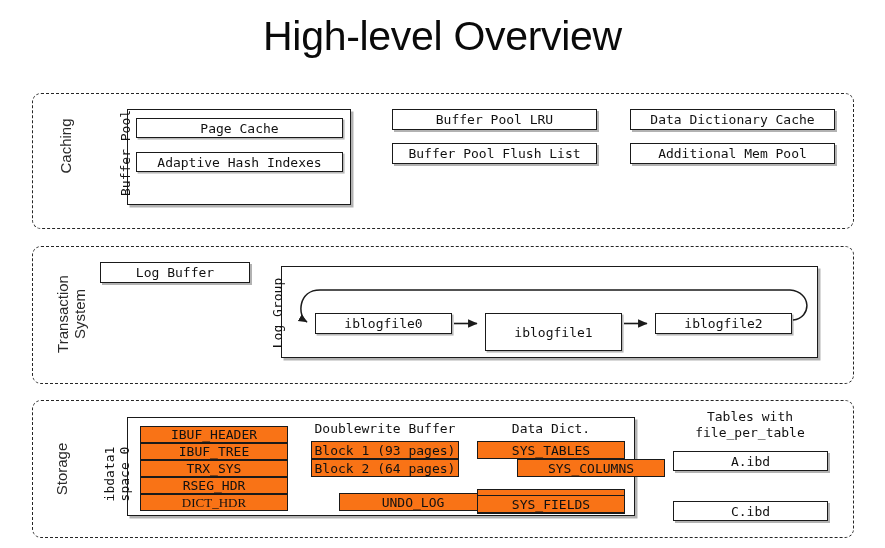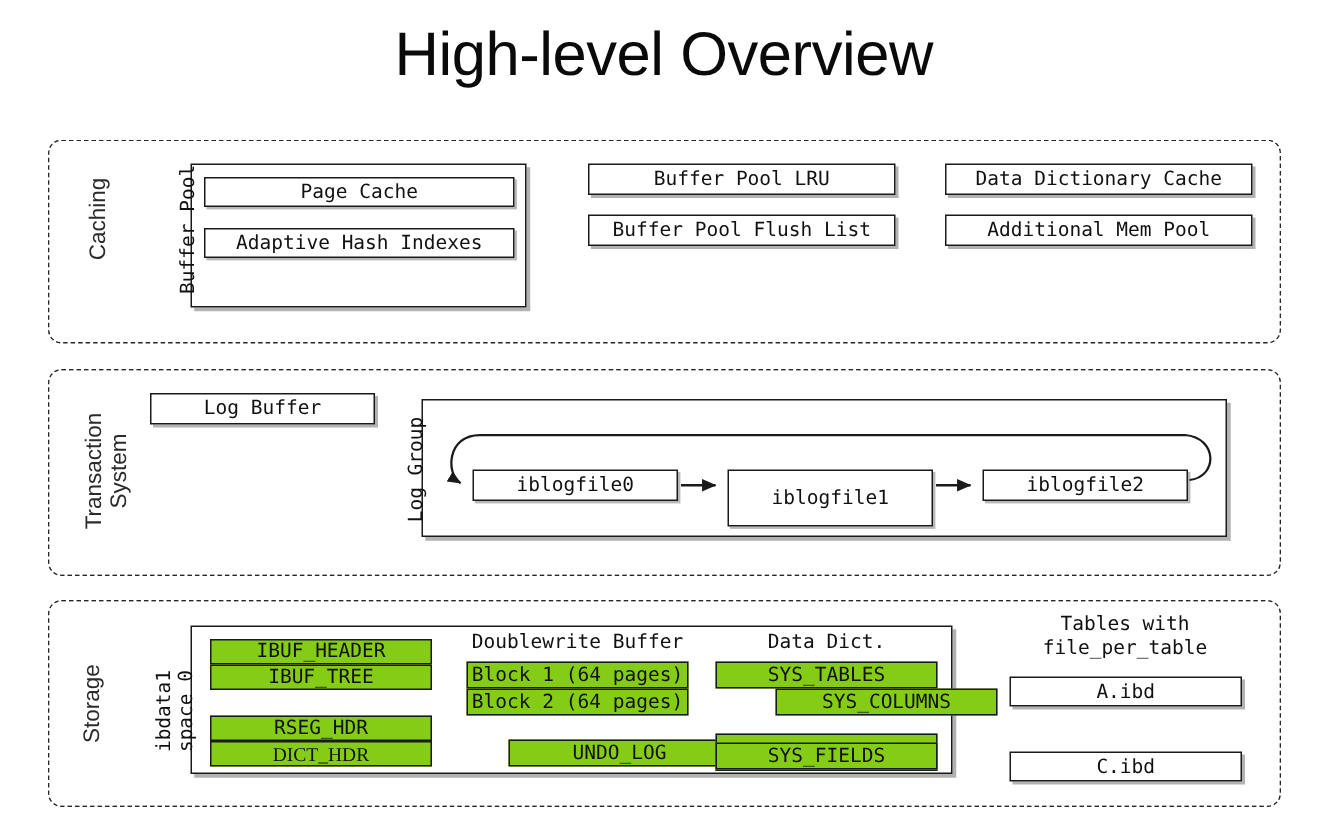--- a/index.html
+++ b/index.html
@@ -90,21 +90,21 @@
     box-sizing: border-box;
     border: 1.6px solid #1a1a1a;
     background: #ffffff;
     box-shadow: 2.5px 2.5px 0 rgba(0,0,0,0.30);
   }
   .box.flat { box-shadow: 1.6px 1.6px 0 rgba(0,0,0,0.28); }
   .stack-cell {
     position: absolute;
     box-sizing: border-box;
     border: 1.4px solid #1a1a1a;
-    background: #84cc16;
+    background: #f97316;
     font-family: "DejaVu Sans Mono", monospace;
     font-size: 13px;
     color: #111111;
     display: flex;
     align-items: center;
     justify-content: center;
     white-space: pre;
   }
   .caption {
     position: absolute;
@@ -159,25 +159,26 @@
 
   <div class="group" id="group-storage"></div>
   <div class="vlabel" style="left: 34px; top: 459px; width: 60px; height: 20px;">Storage</div>
 
   <div class="panel" style="left: 127px; top: 417px; width: 508px; height: 99px;"></div>
   <div class="vlabel-mono" style="left: 74px; top: 457px; width: 92px; height: 34px;">ibdata1
 space 0</div>
 
   <div class="stack-cell" style="left: 140px; top: 426px; width: 148px; height: 17px;">IBUF_HEADER</div>
   <div class="stack-cell" style="left: 140px; top: 443px; width: 148px; height: 17px;">IBUF_TREE</div>
+  <div class="stack-cell" style="left: 140px; top: 460px; width: 148px; height: 17px;">TRX_SYS</div>
   <div class="stack-cell" style="left: 140px; top: 477px; width: 148px; height: 17px;">RSEG_HDR</div>
   <div class="stack-cell" style="left: 140px; top: 494px; width: 148px; height: 17px; font-family: Liberation Serif, serif;">DICT_HDR</div>
 
   <div class="caption" style="left: 300px; top: 421px; width: 170px; height: 18px;">Doublewrite Buffer</div>
-  <div class="stack-cell" style="left: 311px; top: 441px; width: 148px; height: 18px;">Block 1 (64 pages)</div>
+  <div class="stack-cell" style="left: 311px; top: 441px; width: 148px; height: 18px;">Block 1 (93 pages)</div>
   <div class="stack-cell" style="left: 311px; top: 459px; width: 148px; height: 18px;">Block 2 (64 pages)</div>
   <div class="stack-cell" style="left: 311px; top: 493px; width: 148px; height: 18px; margin-left: 28px;">UNDO_LOG</div>
 
   <div class="caption" style="left: 477px; top: 421px; width: 148px; height: 18px;">Data Dict.</div>
   <div class="stack-cell" style="left: 477px; top: 441px; width: 148px; height: 18px;">SYS_TABLES</div>
   <div class="stack-cell" style="left: 477px; top: 459px; width: 148px; height: 18px; margin-left: 40px;">SYS_COLUMNS</div>
   <div class="stack-cell" style="left: 477px; top: 477px; width: 148px; height: 25px; margin-top: 12px;">SYS_INDEXES</div>
   <div class="stack-cell" style="left: 477px; top: 495px; width: 148px; height: 18px;">SYS_FIELDS</div>
 
   <div class="caption" style="left: 660px; top: 409px; width: 180px; height: 34px;">Tables with

